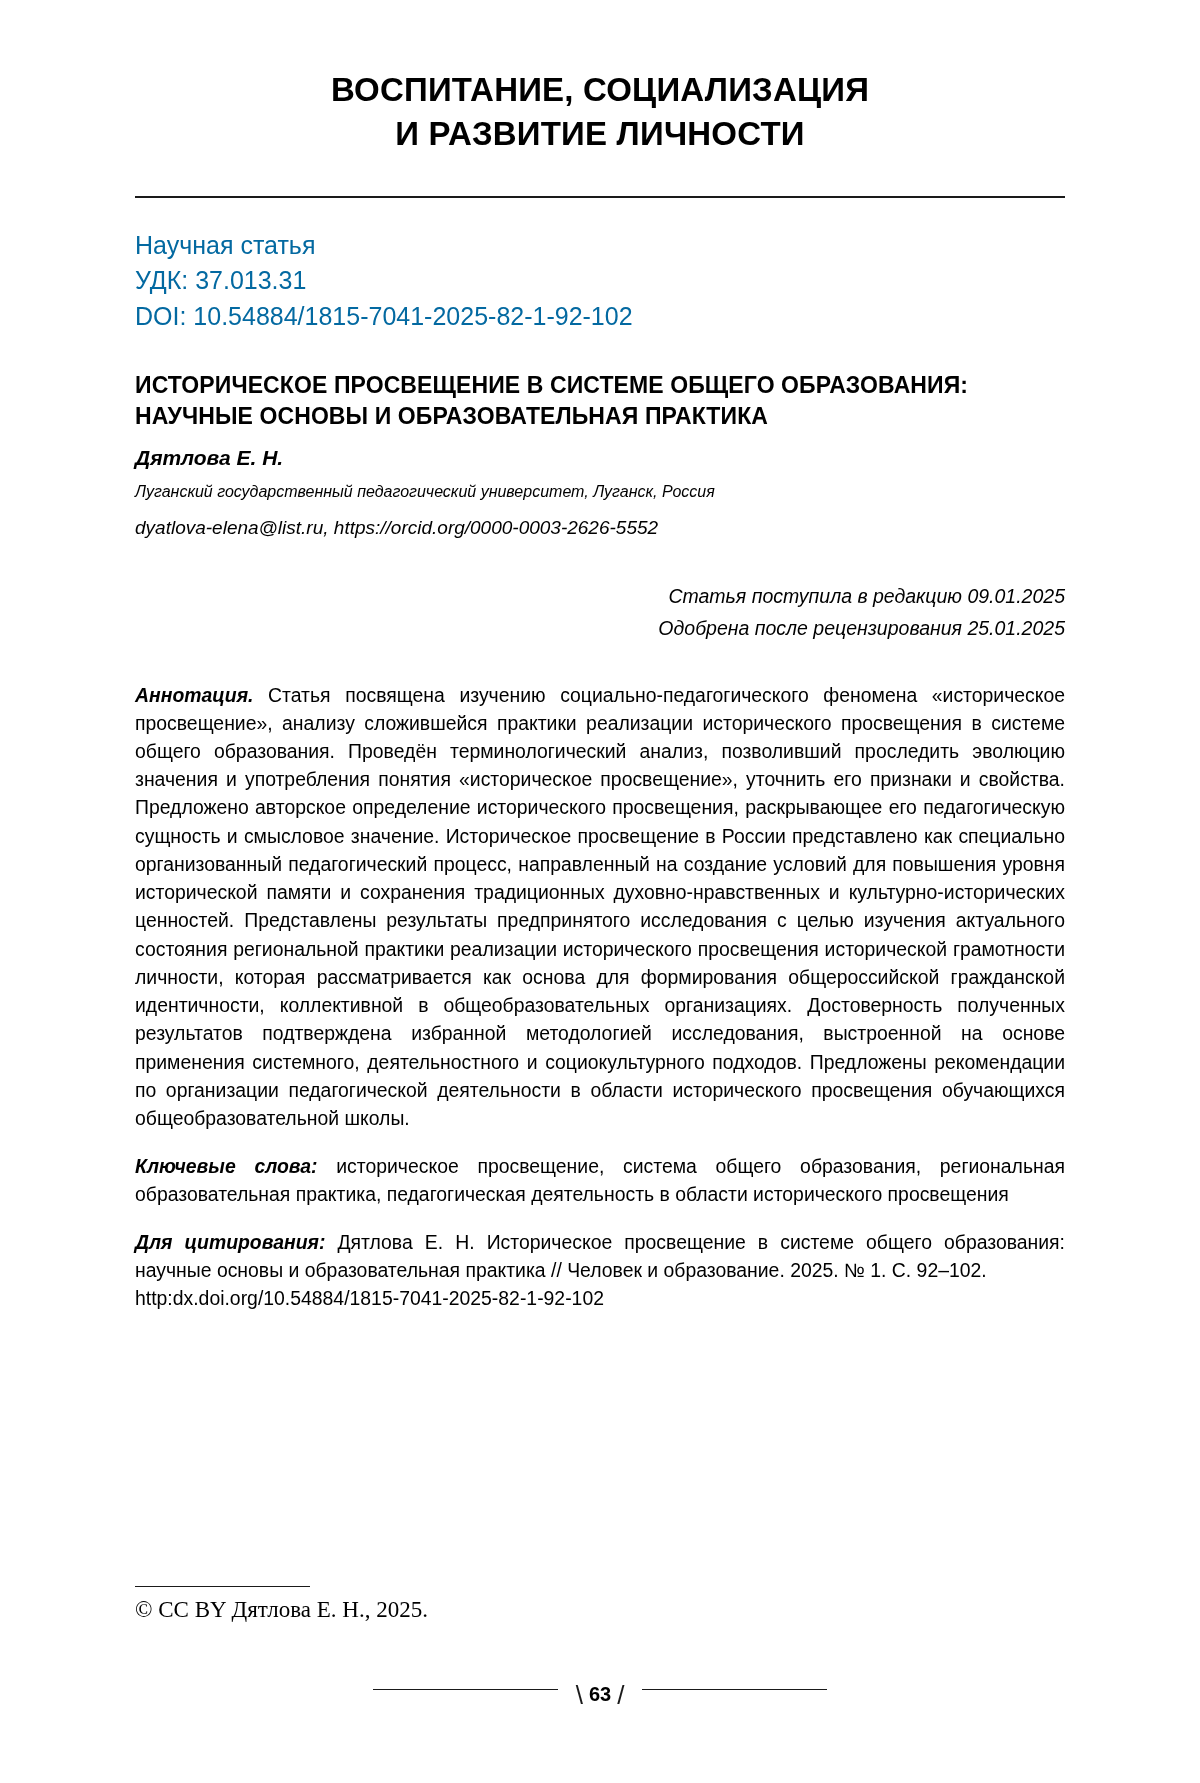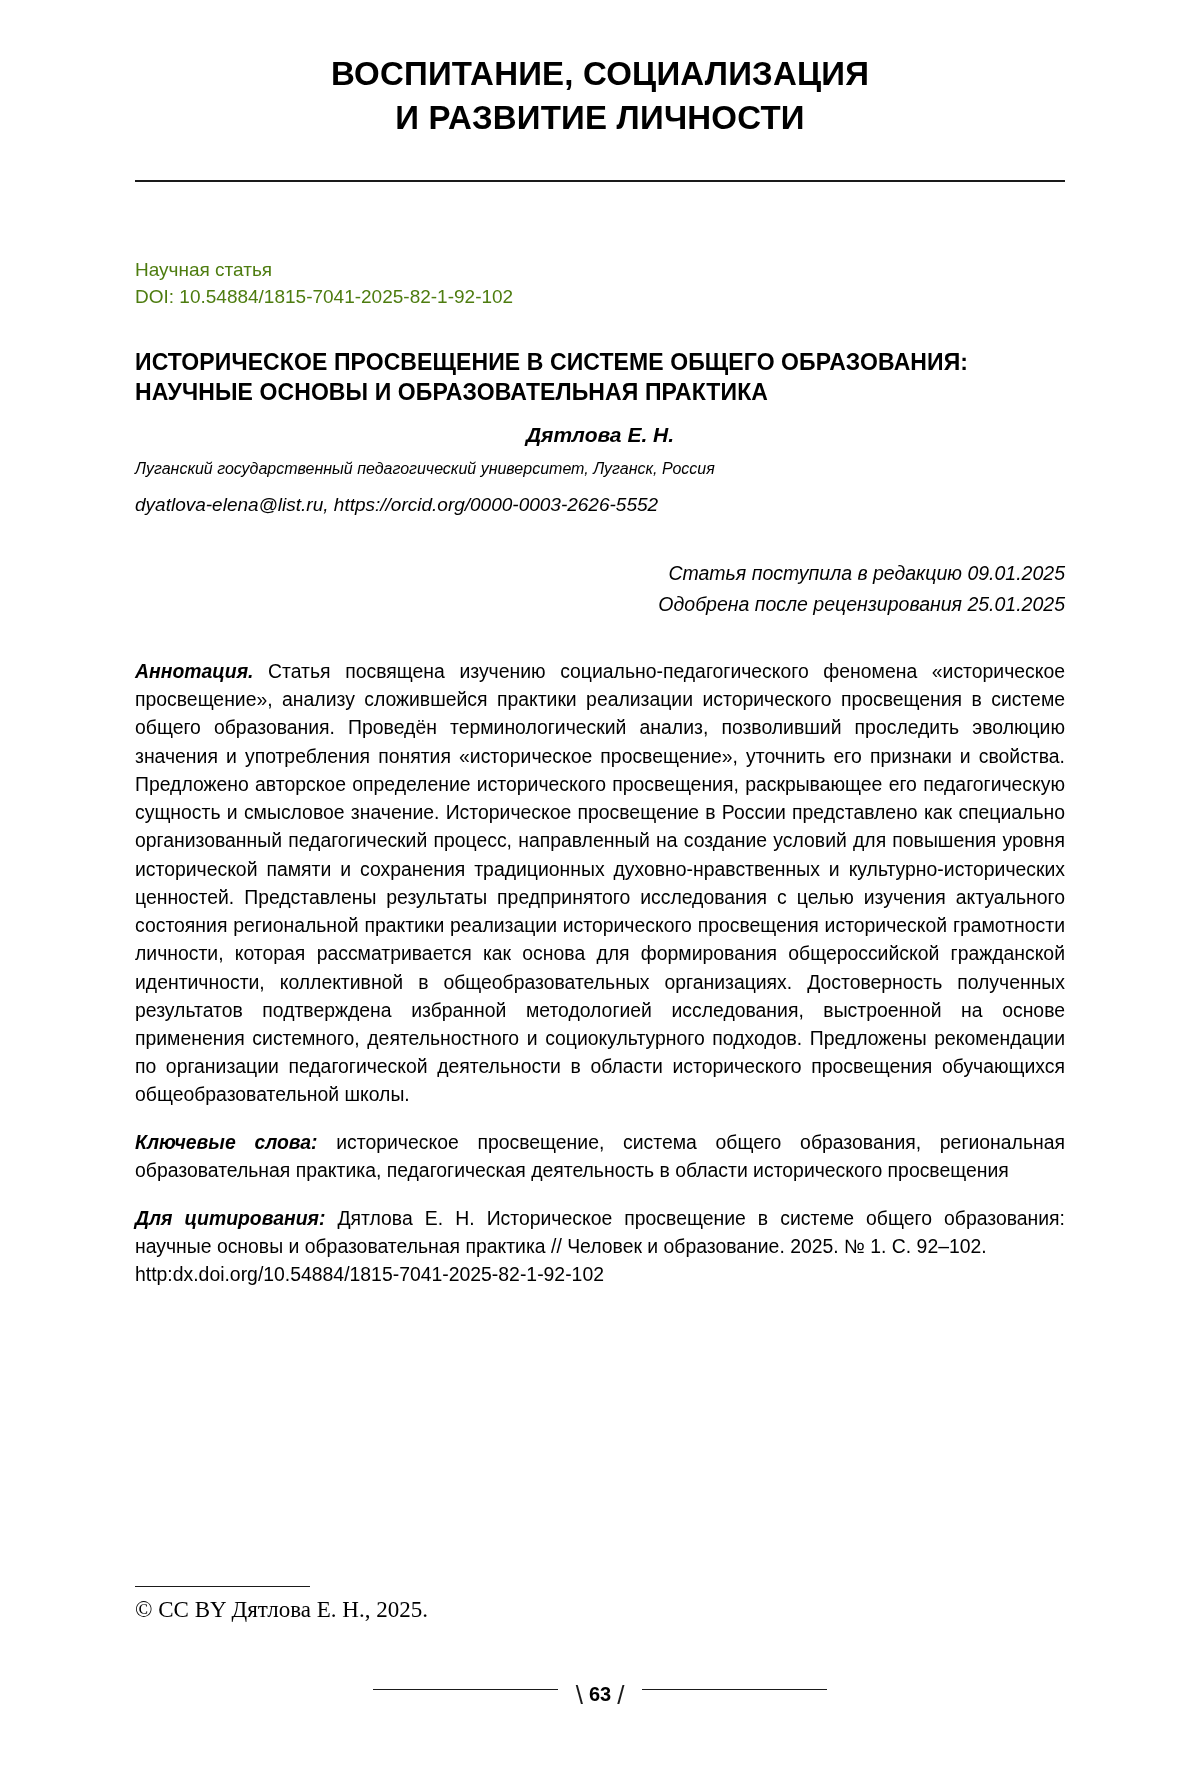--- a/index.html
+++ b/index.html
@@ -17,61 +17,60 @@
   .page {
     position: relative;
     width: 1200px;
     height: 1783px;
     box-sizing: border-box;
     padding: 0 135px;
   }
 
   
   .section-header {
-    padding-top: 52px;
+    padding-top: 68px;
     text-align: center;
     font-weight: bold;
     font-size: 33px;
     line-height: 1.33;
     letter-spacing: 0.2px;
   }
   .section-header .line2 {
     display: block;
   }
   .header-rule {
     margin-top: 40px;
     border: 0;
     border-top: 2.5px solid #1a1a1a;
   }
 
   
   .meta {
-    margin-top: 75px;
-    font-size: 19px;
+    margin-top: 30px;
+    font-size: 25px;
     line-height: 1.42;
-    color: #4d7c0f;
+    color: #0369a1;
   }
   .meta div { white-space: nowrap; }
 
   
   .article-title {
     margin-top: 36px;
     font-weight: bold;
     font-size: 23px;
     line-height: 1.32;
     letter-spacing: 0.1px;
   }
   .article-title .t2 { display: block; }
 
   .author {
     margin-top: 13px;
     font-weight: bold;
     font-style: italic;
     font-size: 21px;
-    text-align: center;
   }
   .affiliation {
     margin-top: 13px;
     font-style: italic;
     font-size: 16px;
   }
   .contacts {
     margin-top: 16px;
     font-style: italic;
     font-size: 19px;
@@ -170,20 +169,21 @@
 <div class="page">
 
   <div class="section-header">
     <span>ВОСПИТАНИЕ, СОЦИАЛИЗАЦИЯ</span>
     <span class="line2">И РАЗВИТИЕ ЛИЧНОСТИ</span>
   </div>
   <hr class="header-rule">
 
   <div class="meta">
     <div>Научная статья</div>
+    <div>УДК: 37.013.31</div>
     <div>DOI: 10.54884/1815-7041-2025-82-1-92-102</div>
   </div>
 
   <h1 class="article-title">
     <span>ИСТОРИЧЕСКОЕ ПРОСВЕЩЕНИЕ В СИСТЕМЕ ОБЩЕГО ОБРАЗОВАНИЯ:</span>
     <span class="t2">НАУЧНЫЕ ОСНОВЫ И ОБРАЗОВАТЕЛЬНАЯ ПРАКТИКА</span>
   </h1>
 
   <div class="author">Дятлова Е. Н.</div>
   <div class="affiliation">Луганский государственный педагогический университет, Луганск, Россия</div>

